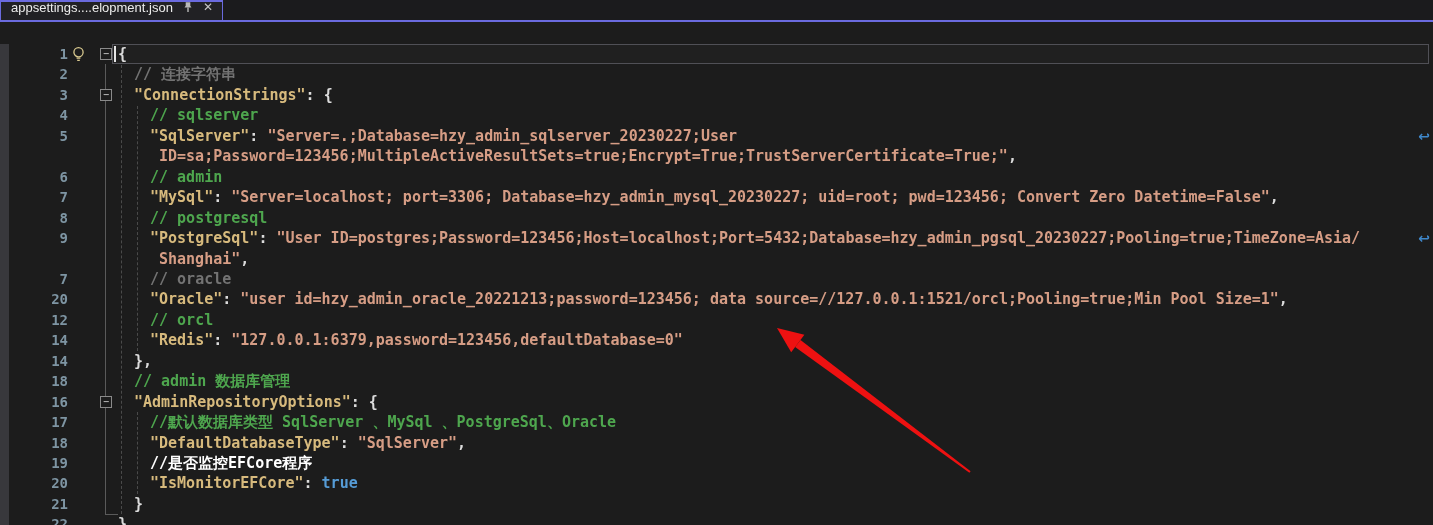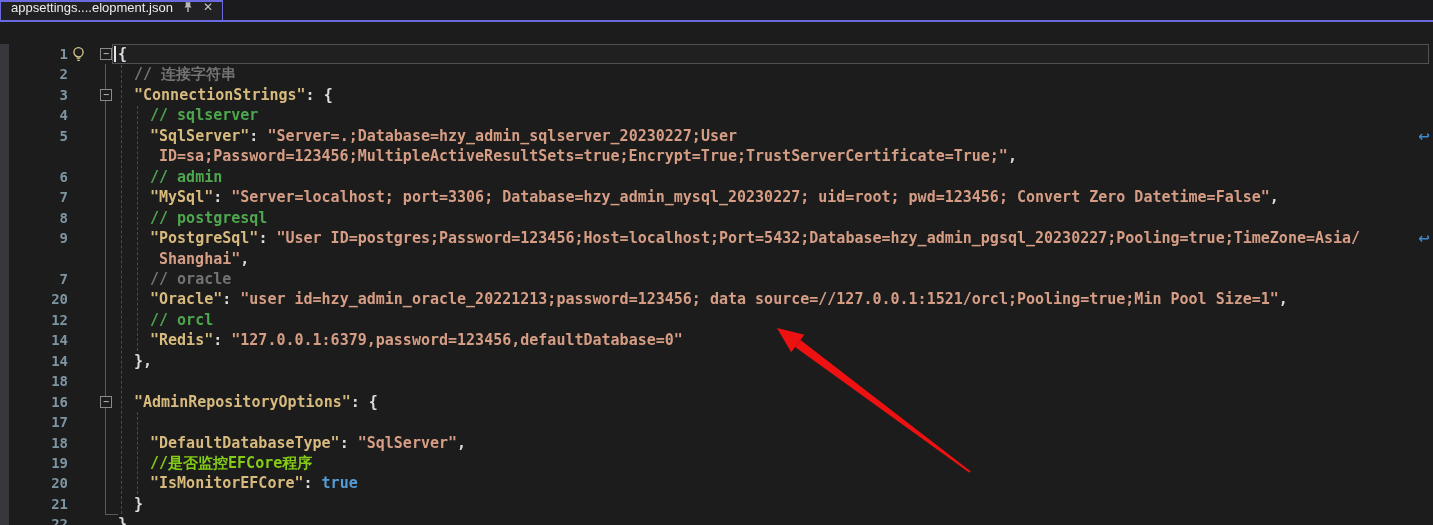--- a/index.html
+++ b/index.html
@@ -139,36 +139,38 @@
         <div class="row" style="top: 286.3px;">
           <div class="lnum">14</div>
           <div class="code" style="left: 150px;"><span style="color: rgb(215, 186, 125);">"Redis"</span><span style="color: rgb(220, 220, 220);">: </span><span style="color: rgb(214, 157, 133);">"127.0.0.1:6379,password=123456,defaultDatabase=0"</span></div>
         </div>
         <div class="row" style="top: 306.75px;">
           <div class="lnum">14</div>
           <div class="code" style="left: 134px;"><span style="color: rgb(220, 220, 220);">},</span></div>
         </div>
         <div class="row" style="top: 327.2px;">
           <div class="lnum">18</div>
+          <div class="code" style="left: 134px;"><span style="color: rgb(78, 166, 78);">// admin 数据库管理</span></div>
         </div>
         <div class="row" style="top: 347.65px;">
           <div class="lnum">16</div>
           <div class="foldbox">−</div>
           <div class="code" style="left: 134px;"><span style="color: rgb(215, 186, 125);">"AdminRepositoryOptions"</span><span style="color: rgb(220, 220, 220);">: {</span></div>
         </div>
         <div class="row" style="top: 368.1px;">
           <div class="lnum">17</div>
+          <div class="code" style="left: 150px;"><span style="color: rgb(78, 166, 78);">//默认数据库类型 SqlServer 、MySql 、PostgreSql、Oracle</span></div>
         </div>
         <div class="row" style="top: 388.55px;">
           <div class="lnum">18</div>
           <div class="code" style="left: 150px;"><span style="color: rgb(215, 186, 125);">"DefaultDatabaseType"</span><span style="color: rgb(220, 220, 220);">: </span><span style="color: rgb(214, 157, 133);">"SqlServer"</span><span style="color: rgb(220, 220, 220);">,</span></div>
         </div>
         <div class="row" style="top: 409px;">
           <div class="lnum">19</div>
-          <div class="code" style="left: 150px;"><span style="color: #84cc16;">//是否监控EFCore程序</span></div>
+          <div class="code" style="left: 150px;"><span style="color: #ffffff;">//是否监控EFCore程序</span></div>
         </div>
         <div class="row" style="top: 429.45px;">
           <div class="lnum">20</div>
           <div class="code" style="left: 150px;"><span style="color: rgb(215, 186, 125);">"IsMonitorEFCore"</span><span style="color: rgb(220, 220, 220);">: </span><span style="color: rgb(86, 156, 214);">true</span></div>
         </div>
         <div class="row" style="top: 449.9px;">
           <div class="lnum">21</div>
           <div class="code" style="left: 134px;"><span style="color: rgb(220, 220, 220);">}</span></div>
         </div>
         <div class="row" style="top: 470.35px;">

